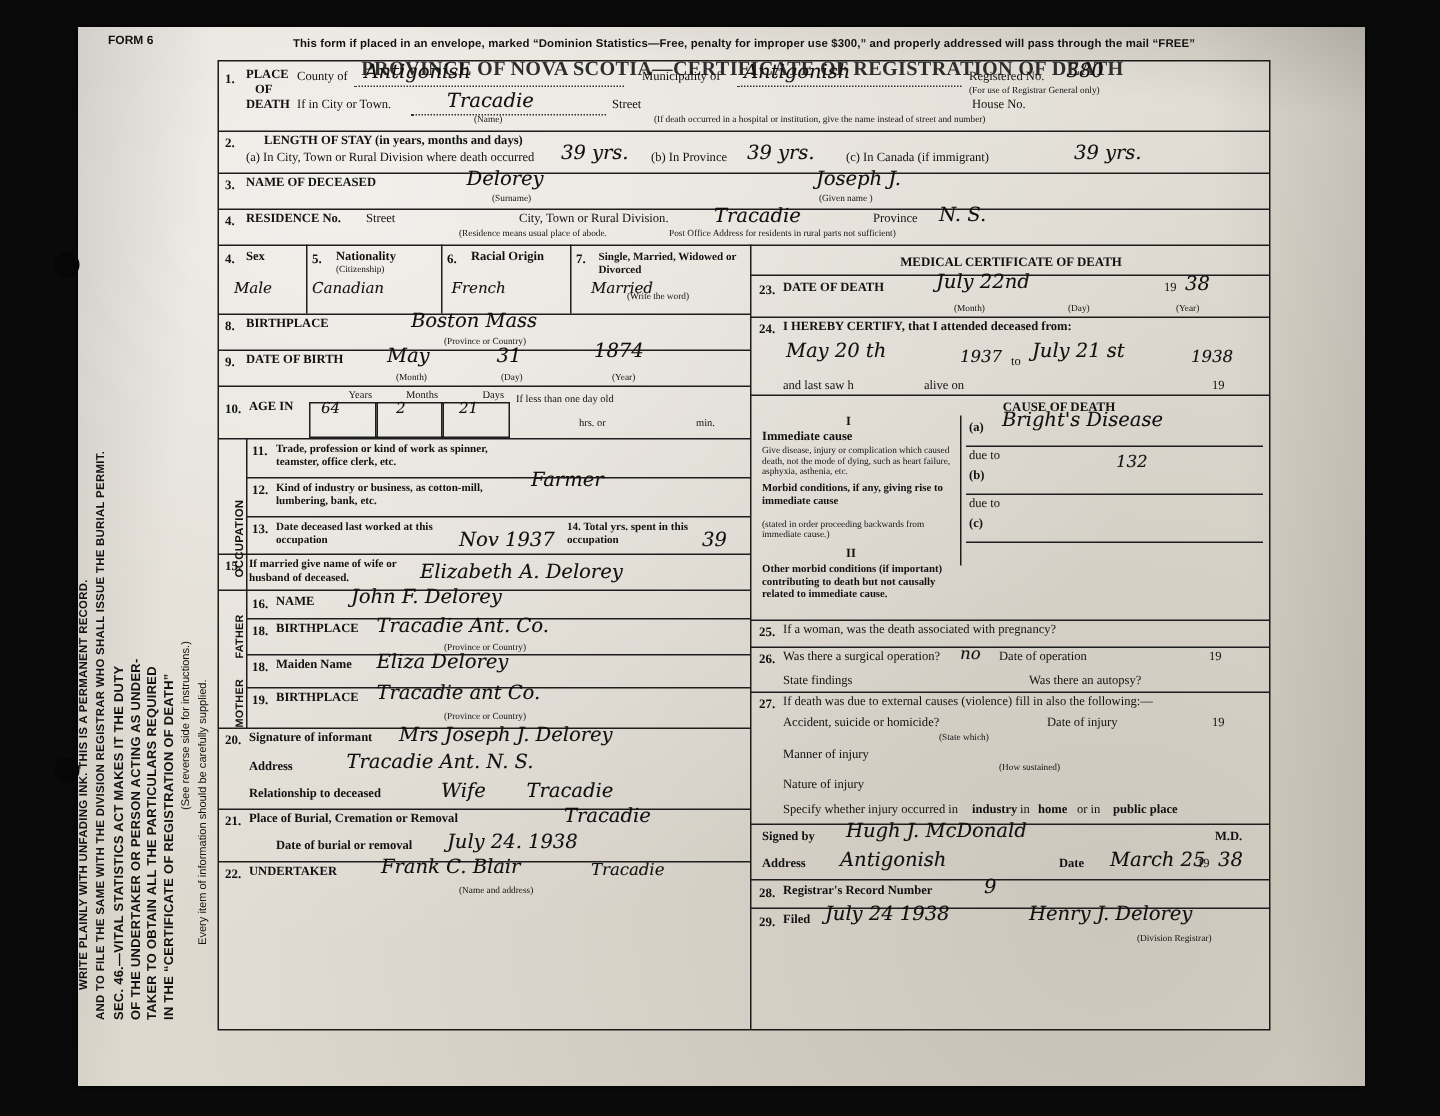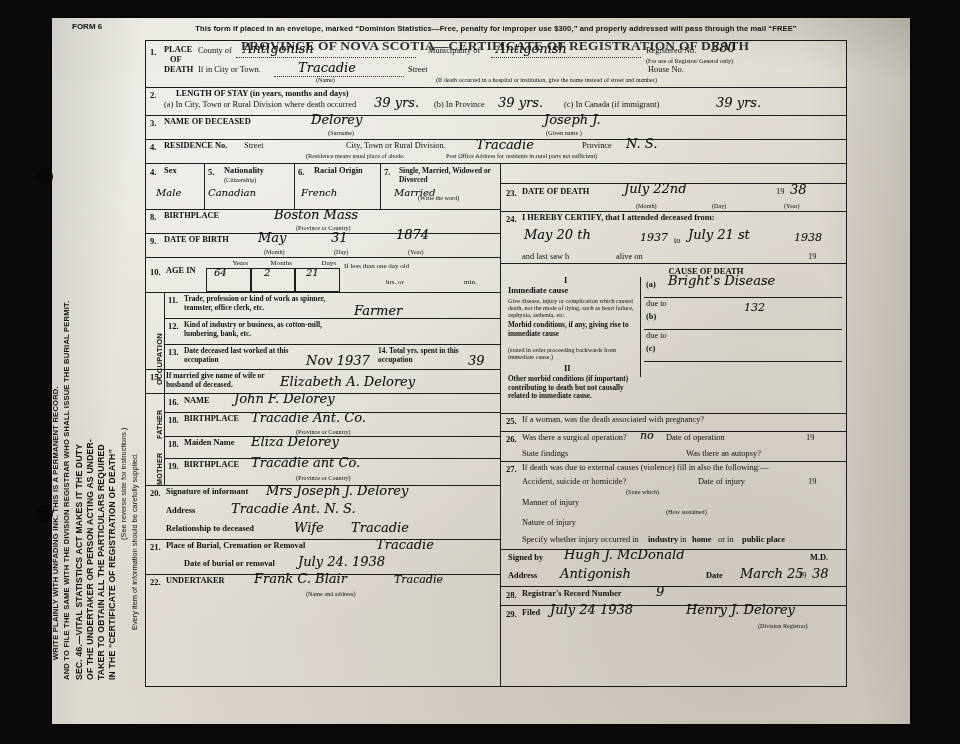--- a/index.html
+++ b/index.html
@@ -214,21 +214,21 @@
     <div class="lbl sm" style="left:198px;top:222px;">If less than one day old</div>
     <div class="lbl sm" style="left:240px;top:238px;">hrs.  or</div>
     <div class="lbl sm" style="left:318px;top:238px;">min.</div>
     <div class="hr" style="left:0px;top:251px;width:354px;"></div>
 
     <div class="vr" style="left:18px;top:251px;height:102px;"></div>
     <div class="vert bold" style="left:9px;top:344px;font-size:7.6px;">OCCUPATION</div>
 
     <div class="num" style="left:22px;top:254px;">11.</div>
     <div class="lbl b" style="left:38px;top:254px;width:150px;font-size:7.4px;line-height:1.2;">Trade, profession or kind of work as spinner, teamster, office clerk, etc.</div>
-    <div class="hw md" style="left:208px;top:262px;">Farmer</div>
+    <div class="hw md" style="left:208px;top:272px;">Farmer</div>
     <div class="hr" style="left:18px;top:277px;width:336px;"></div>
 
     <div class="num" style="left:22px;top:280px;">12.</div>
     <div class="lbl b" style="left:38px;top:280px;width:160px;font-size:7.4px;line-height:1.2;">Kind of industry or business, as cotton-mill, lumbering, bank, etc.</div>
     <div class="hw md" style="left:215px;top:282px;"></div>
     <div class="hr" style="left:18px;top:303px;width:336px;"></div>
 
     <div class="num" style="left:22px;top:306px;">13.</div>
     <div class="lbl b" style="left:38px;top:306px;width:140px;font-size:7.4px;line-height:1.2;">Date deceased last worked at this occupation</div>
     <div class="hw md" style="left:160px;top:312px;">Nov 1937</div>
@@ -283,20 +283,21 @@
     <div class="lbl b" style="left:38px;top:519px;">Date of burial or removal</div>
     <div class="hw md" style="left:152px;top:513px;">July 24. 1938</div>
     <div class="hr" style="left:0px;top:533px;width:354px;"></div>
 
     <div class="num" style="left:4px;top:536px;">22.</div>
     <div class="lbl b" style="left:20px;top:536px;">UNDERTAKER</div>
     <div class="hw md" style="left:108px;top:530px;">Frank C. Blair</div>
     <div class="hw sm" style="left:248px;top:532px;">Tracadie</div>
     <div class="lbl xsm" style="left:160px;top:550px;">(Name and address)</div>
 
+    <div class="hdr" style="left:358px;top:128px;width:340px;">MEDICAL CERTIFICATE OF DEATH</div>
     <div class="hr" style="left:354px;top:142px;width:346px;"></div>
 
     <div class="num" style="left:360px;top:147px;">23.</div>
     <div class="lbl b" style="left:376px;top:147px;">DATE OF DEATH</div>
     <div class="hw md" style="left:478px;top:140px;">July 22nd</div>
     <div class="lbl xsm" style="left:490px;top:162px;">(Month)</div>
     <div class="lbl xsm" style="left:566px;top:162px;">(Day)</div>
     <div class="lbl" style="left:630px;top:147px;">19</div>
     <div class="hw md" style="left:644px;top:141px;">38</div>
     <div class="lbl xsm" style="left:638px;top:162px;">(Year)</div>

